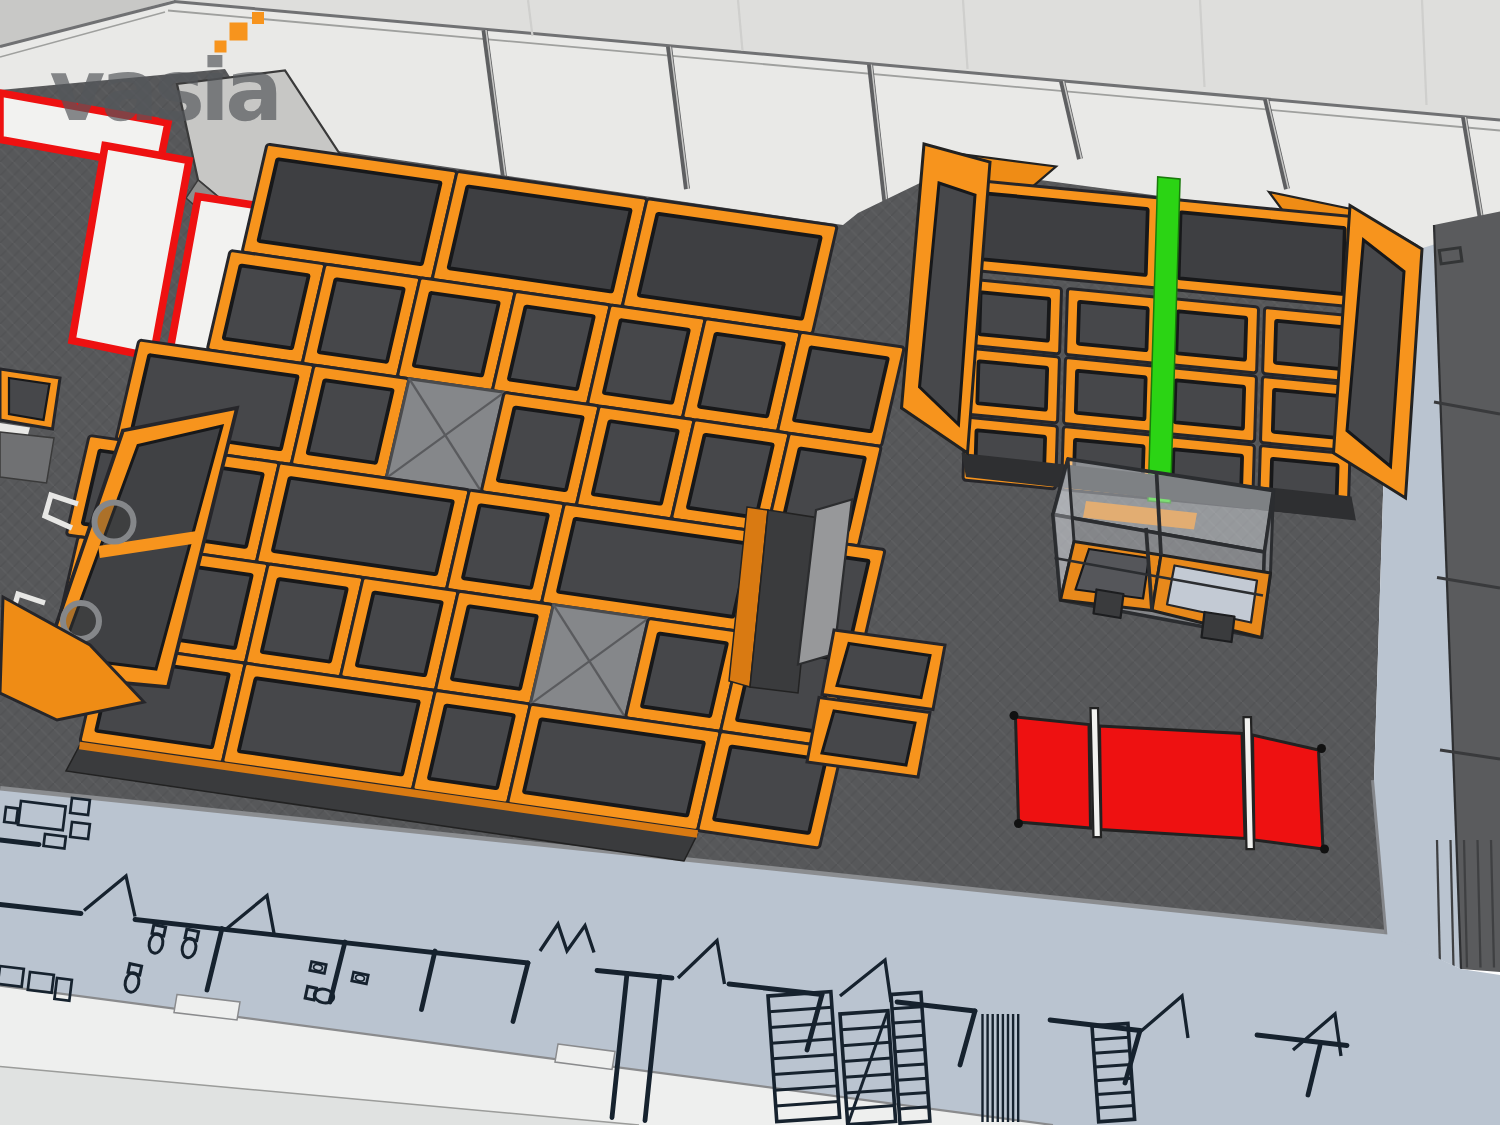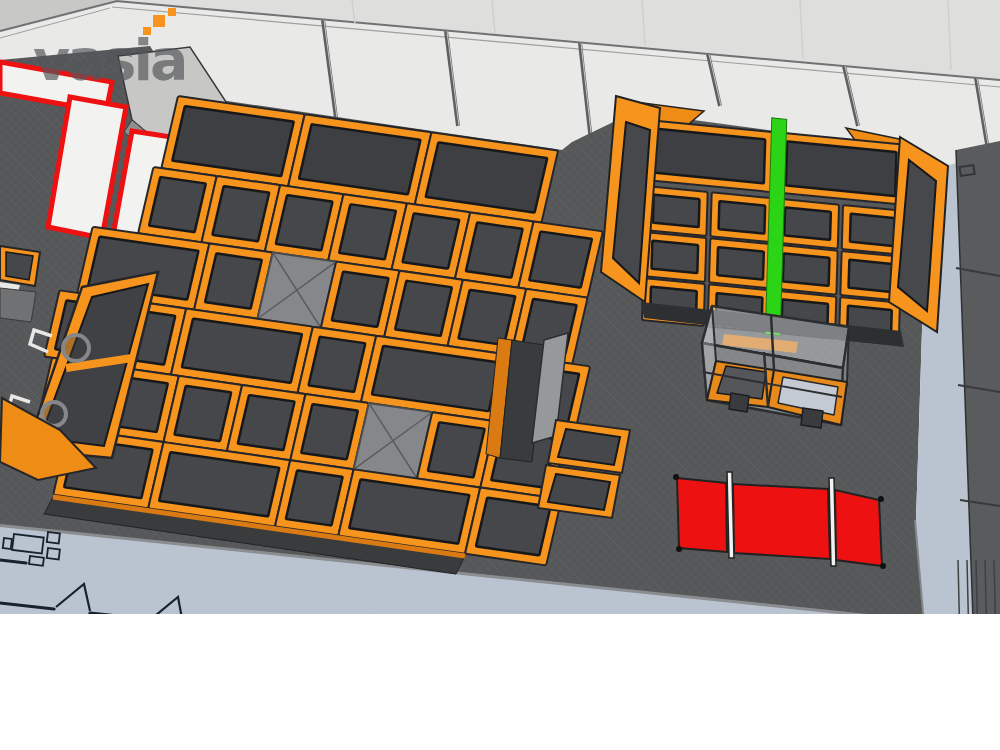--- a/index.html
+++ b/index.html
@@ -1,16 +1,16 @@
 <!DOCTYPE html>
 <html><head>
 <meta charset="utf-8">
 <style>
   html,body{margin:0;padding:0;background:#ffffff;}
-  #stage{position:relative;width:1000px;height:614px;overflow:hidden;
+  #stage{position:relative;width:1000px;height:750px;overflow:hidden;
          font-family:"DejaVu Sans","Liberation Sans",sans-serif;}
   svg{position:absolute;left:0;top:0;display:block;}
   .logo-text{font-family:"DejaVu Sans","Liberation Sans",sans-serif;
              font-weight:bold;font-size:57px;letter-spacing:-3px;opacity:0.68;}
 </style>
 </head>
 <body>
 
 <div id="stage">
 <svg width="1000" height="750" viewBox="0 0 1000 750">

